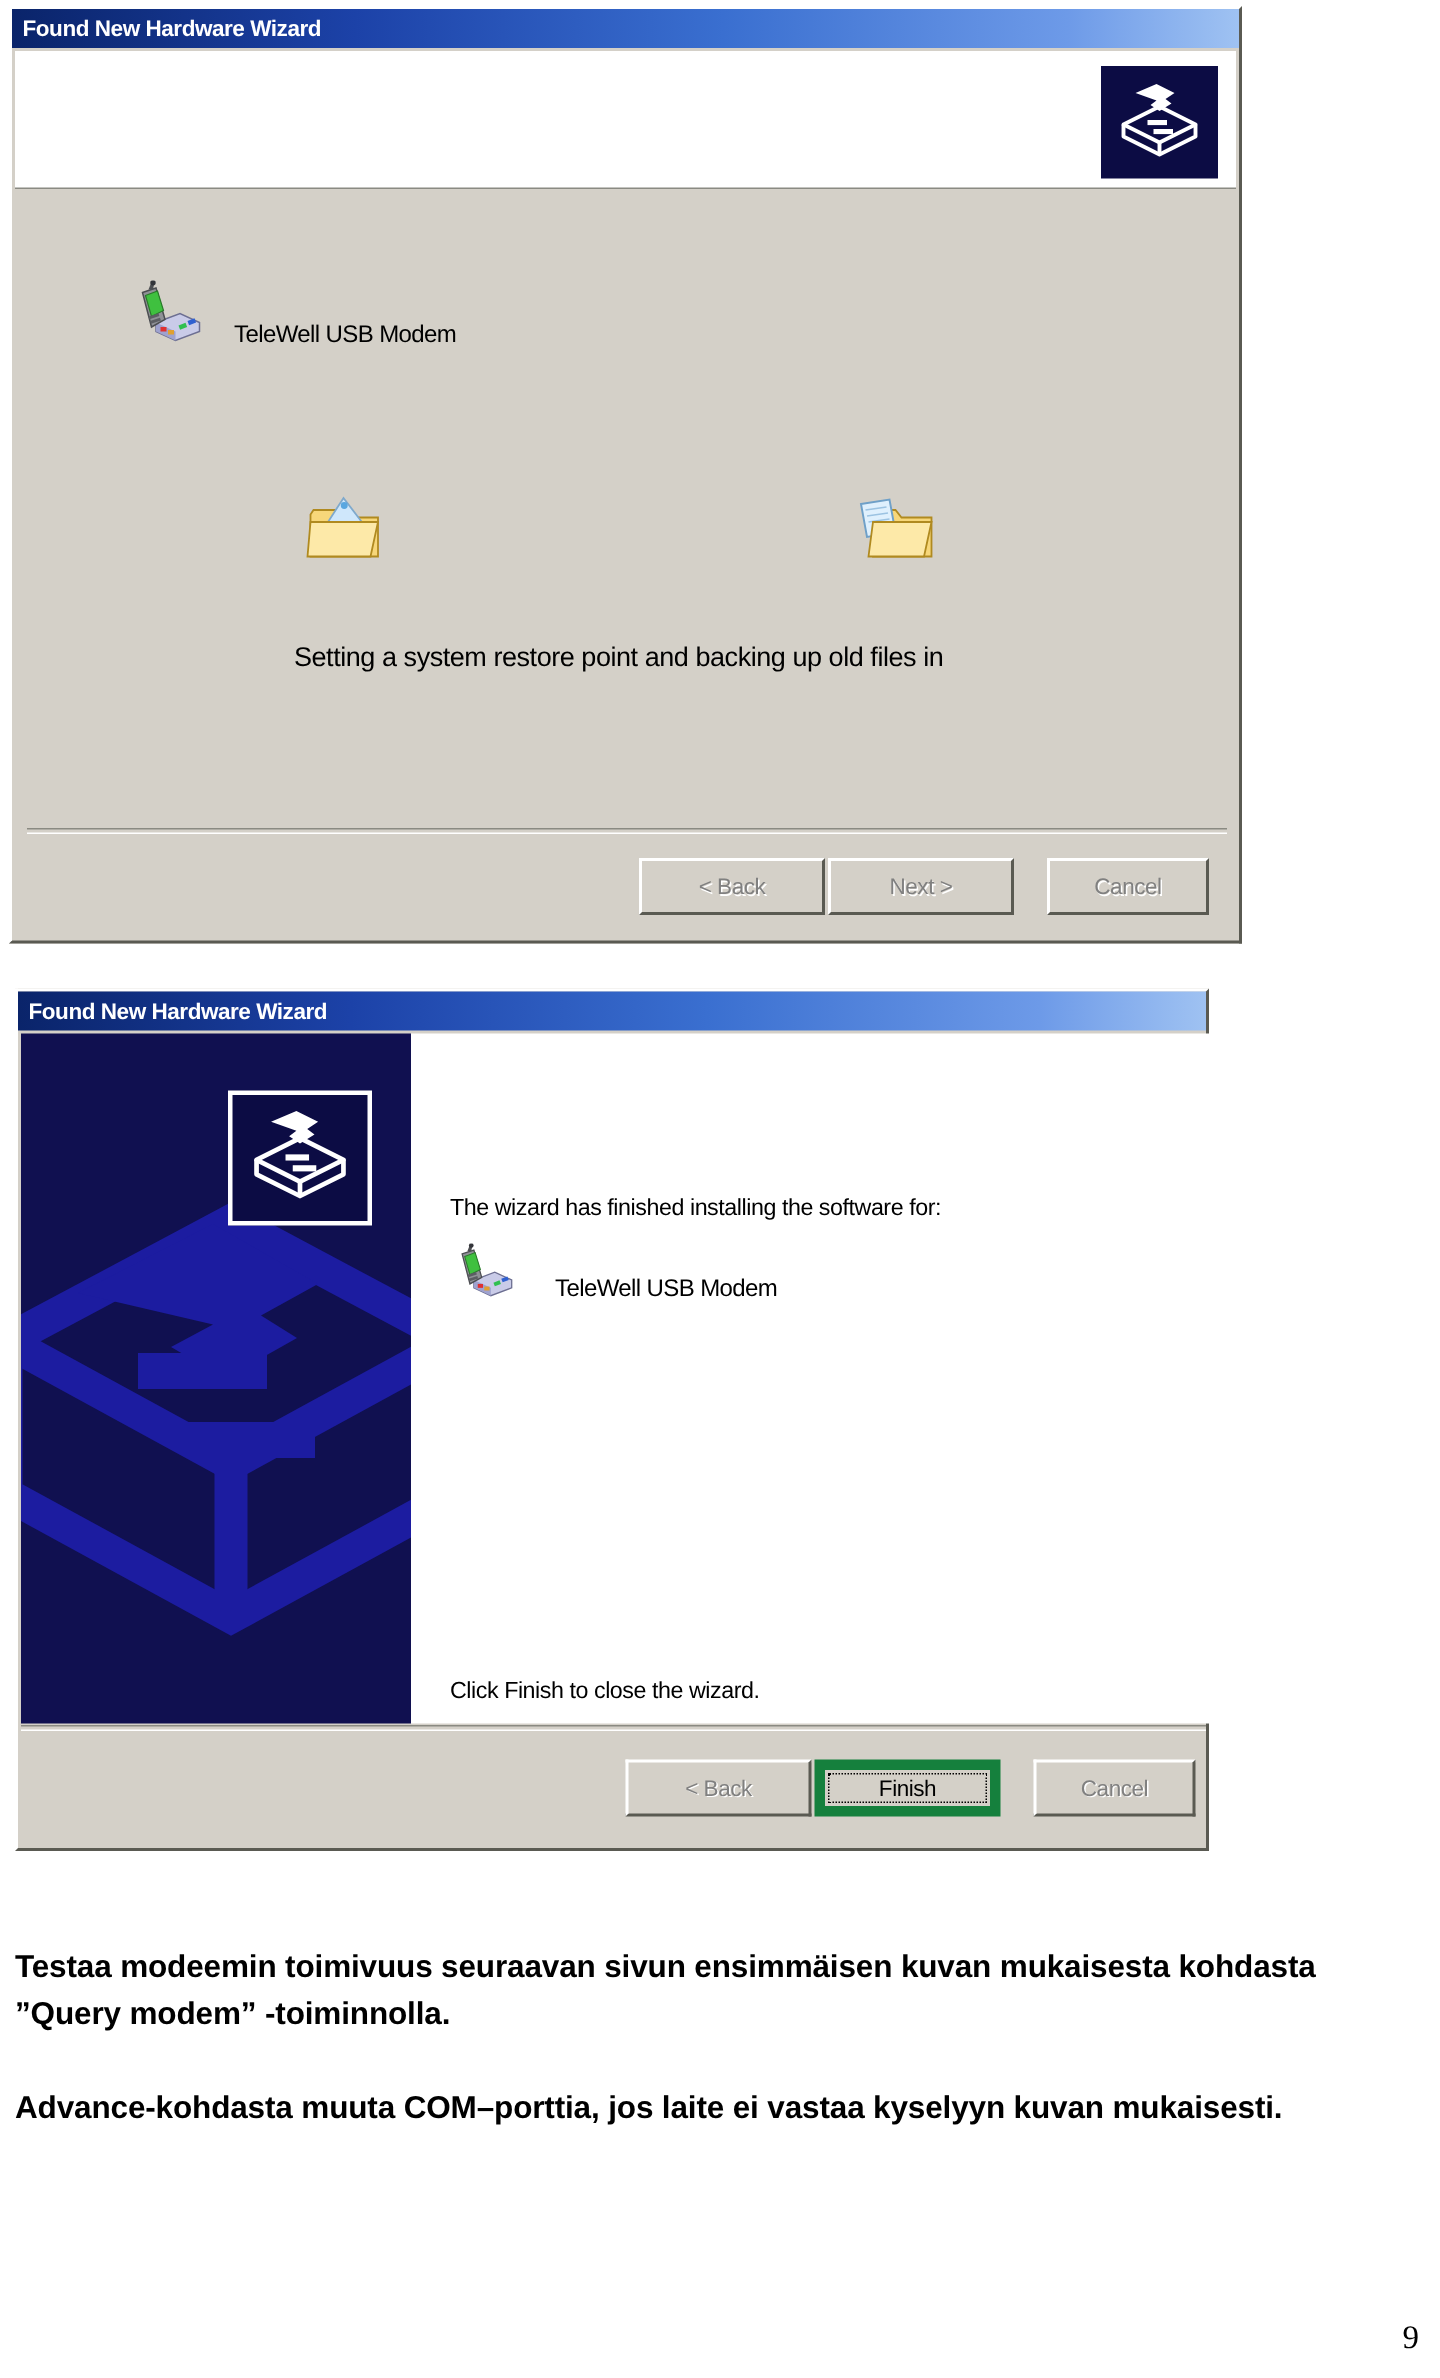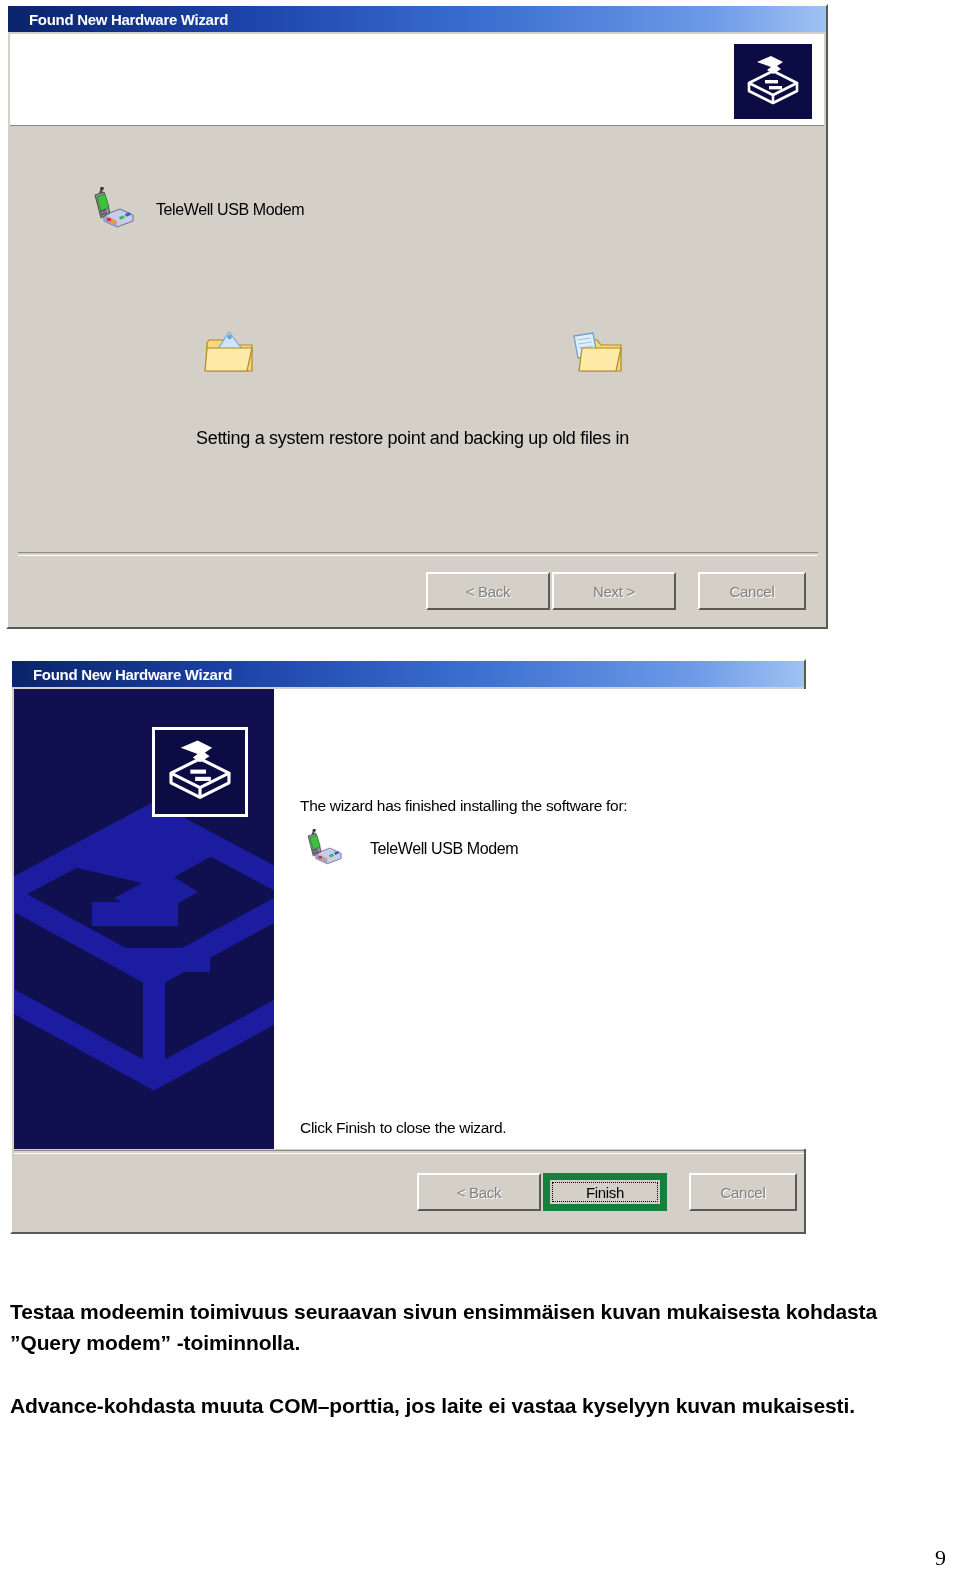--- a/index.html
+++ b/index.html
@@ -23,21 +23,21 @@
     border-top: 2px solid #ffffff;
     border-left: 2px solid #ffffff;
     border-right: 2px solid #5a5a52;
     border-bottom: 2px solid #5a5a52;
   }
   .titlebar {
     height: 26px;
     background: linear-gradient(to right, #0a246a 0%, #1c42a8 28%, #3a6fd0 58%, #6d9ae8 86%, #9fc2f2 100%);
     display: flex;
     align-items: center;
-    padding-left: 21px;
+    padding-left: 7px;
     box-sizing: border-box;
   }
   .titlebar-text {
     color: #ffffff;
     font-size: 15px;
     font-weight: bold;
     letter-spacing: -0.3px;
     white-space: nowrap;
     font-family: "Liberation Sans", sans-serif;
   }
@@ -87,21 +87,21 @@
     position: absolute;
     left: 2px;
     top: 121px;
     width: 814px;
     height: 425px;
     background: #d4d0c8;
   }
   .device-row {
     position: absolute;
     display: flex;
-    align-items: center;
+    align-items: flex-end;
   }
   #dlg-install .device-row {
     left: 76px;
     top: 60px;
   }
   .device-label {
     font-size: 16px;
     color: #000000;
     letter-spacing: -0.4px;
     margin-left: 20px;

